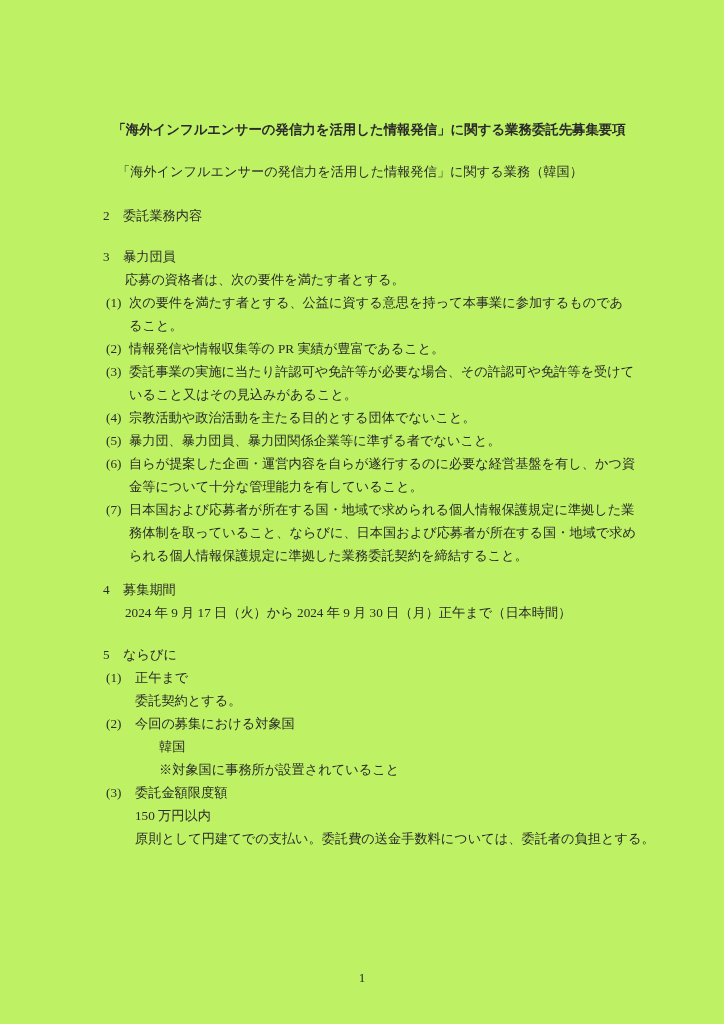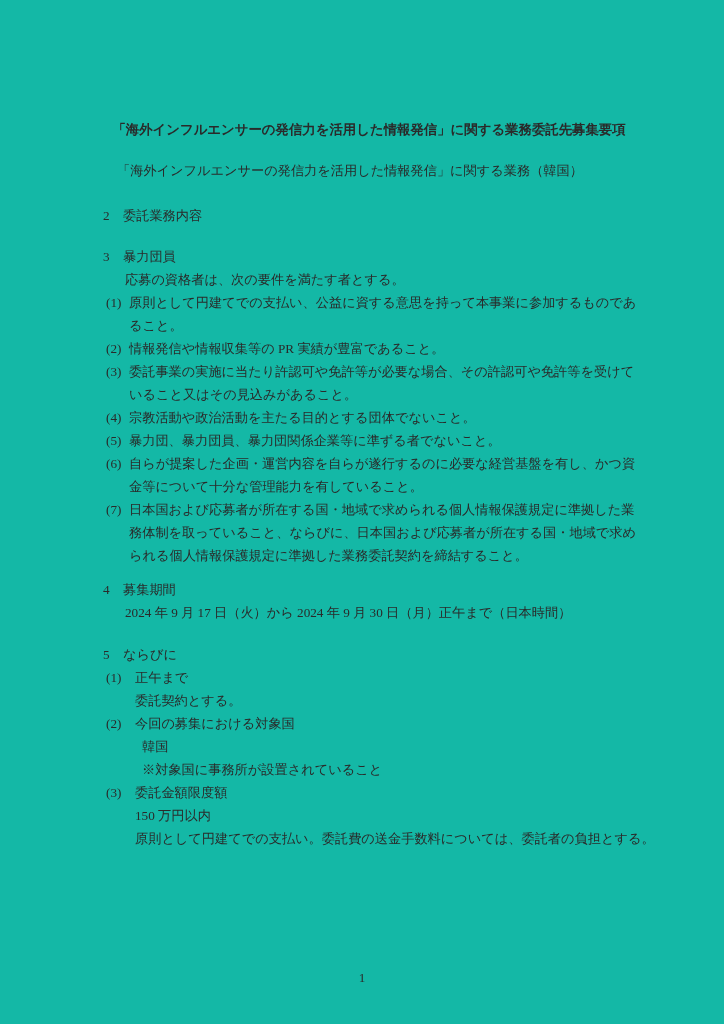--- a/index.html
+++ b/index.html
@@ -4,21 +4,21 @@
 <style>
   html, body {
     margin: 0;
     padding: 0;
     background: #ffffff;
   }
   .page {
     position: relative;
     width: 724px;
     height: 1024px;
-    background: #14b8a6;
+    background: #bef264;
     box-sizing: border-box;
     padding: 121px 89px 0 103px;
     font-family: "Liberation Serif", "DejaVu Serif", serif;
     font-size: 13.2px;
     color: #2a2a2a;
     overflow: hidden;
   }
   .doc-title {
     font-family: "Liberation Sans", "DejaVu Sans", sans-serif;
     font-weight: bold;
@@ -34,21 +34,21 @@
   }
   .sec-num {
     display: inline-block;
     width: 20px;
   }
   .line {
     line-height: 23px;
     white-space: nowrap;
   }
   .body-indent { padding-left: 22px; }
-  .bracket-indent { padding-left: 14px; font-family: Liberation Mono, monospace; }
+  .bracket-indent { padding-left: 14px; }
 
   .sec2 { margin-top: 21px; }
   .sec3 { margin-top: 18px; }
   .sec4 { margin-top: 11px; }
   .sec5 { margin-top: 19px; }
 
   
   .item {
     display: flex;
     padding-left: 3px;
@@ -64,21 +64,21 @@
   .s5-item {
     display: flex;
     padding-left: 3px;
   }
   .s5-marker {
     flex: none;
     width: 29px;
     line-height: 23px;
   }
   .s5-body { flex: 1; }
-  .indent2 { margin-left: 7px; }
+  .indent2 { margin-left: 24px; }
 
   .page-number {
     position: absolute;
     left: 0;
     right: 0;
     top: 966px;
     text-align: center;
     line-height: 23px;
     font-size: 13.2px;
     color: #2a2a2a;
@@ -103,21 +103,21 @@
 
   <div class="sec sec3">
     <div class="sec-head">
       <span class="sec-num">3</span><span>暴力団員</span>
     </div>
     <div class="line body-indent">応募の資格者は、次の要件を満たす者とする。</div>
 
     <div class="item">
       <span class="item-marker">(1)</span>
       <div class="item-lines">
-        <div class="line">原則として円建てでの支払い、公益に資する意思を持って本事業に参加するものであ</div>
+        <div class="line">次の要件を満たす者とする、公益に資する意思を持って本事業に参加するものであ</div>
         <div class="line">ること。</div>
       </div>
     </div>
 
     <div class="item">
       <span class="item-marker">(2)</span>
       <div class="item-lines">
         <div class="line">情報発信や情報収集等の PR 実績が豊富であること。</div>
       </div>
     </div>

